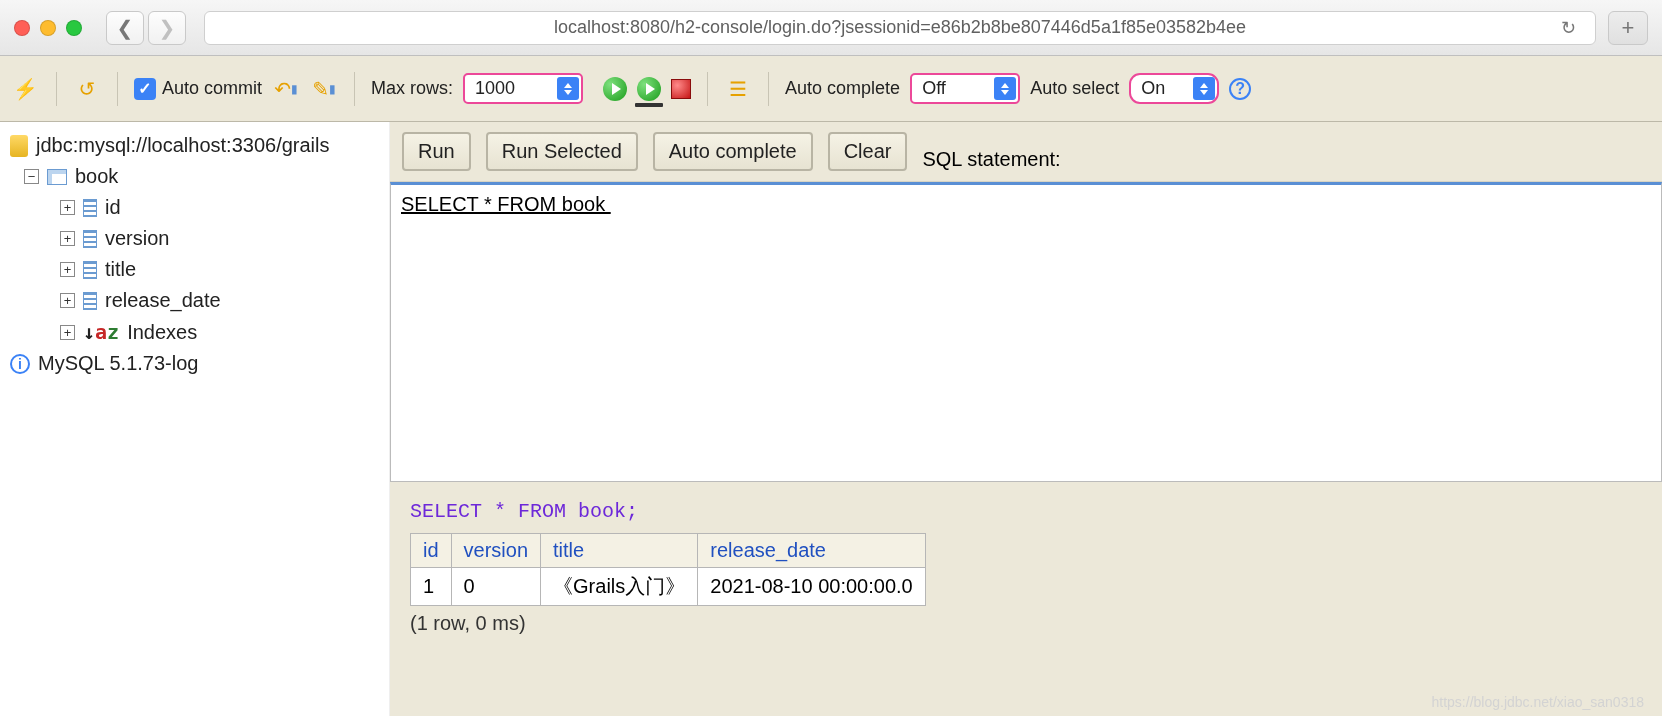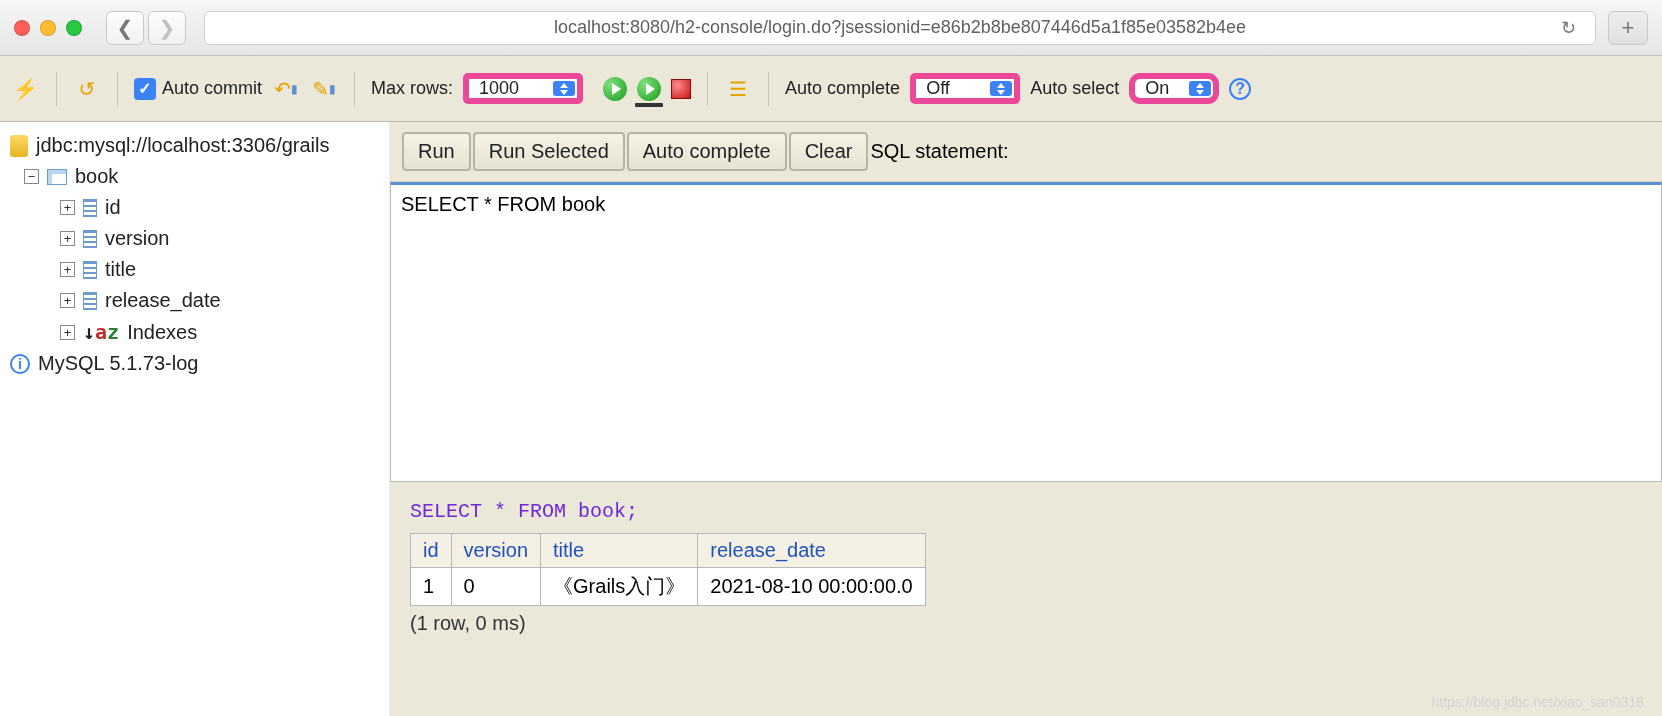--- a/index.html
+++ b/index.html
@@ -11,21 +11,21 @@
 .navbtns { display:flex; gap:4px; margin-right:18px;}
 .navbtn { width:38px; height:34px; background:linear-gradient(#fdfdfd,#f1f1f1); border:1px solid #c9c9c9; border-radius:6px; display:flex; align-items:center; justify-content:center; color:#777; font-size:20px;}
 .navbtn.disabled{color:#c0c0c0;}
 .addr { flex:1; height:34px; background:#fff; border:1px solid #cfcfcf; border-radius:6px; display:flex; align-items:center; justify-content:center; color:#606060; font-size:18px; margin-right:12px; position:relative;}
 .reload { width:24px; color:#777; position:absolute; right:10px; font-size:18px;}
 .addtab { width:40px; height:34px; background:linear-gradient(#ededed,#e0e0e0); border:1px solid #c9c9c9; border-radius:6px; display:flex; align-items:center; justify-content:center; color:#777; font-size:22px;}
 .toolbar { background:#ece8d9; height:66px; border-bottom:1px solid #bcb8a8; display:flex; align-items:center; padding:0 12px; gap:10px; font-size:18px; color:#222;}
 .tb-sep { width:1px; height:34px; background:#c8c4b4; margin:0 6px;}
 .tb-icon { width:28px; height:28px; display:flex; align-items:center; justify-content:center; font-size:20px;}
 .checkbox { width:22px; height:22px; background:#3b82f6; border-radius:4px; display:inline-flex; align-items:center; justify-content:center; color:#fff; font-size:16px; font-weight:bold; margin-right:6px;}
-.mac-select { position:relative; height:31px; background:#fff; border:6px solid #ec4899; border-radius:5px; display:flex; align-items:center; padding:0 30px 0 10px; font-size:18px;}
+.mac-select { position:relative; height:31px; background:#fff; border:2px solid #ec4899; border-radius:5px; display:flex; align-items:center; padding:0 30px 0 10px; font-size:18px;}
 .mac-select .chev { position:absolute; right:2px; top:2px; bottom:2px; width:22px; background:#3b82f6; border-radius:3px; display:flex; flex-direction:column; align-items:center; justify-content:center;}
 .mac-select .chev::before{content:"";border-left:4px solid transparent;border-right:4px solid transparent;border-bottom:5px solid #fff;margin-bottom:2px;}
 .mac-select .chev::after{content:"";border-left:4px solid transparent;border-right:4px solid transparent;border-top:5px solid #fff;}
 .green-play { width:24px;height:24px;border-radius:50%;background:radial-gradient(circle at 30% 30%, #7ee07e, #1a9c1a);display:flex;align-items:center;justify-content:center;}
 .green-play::after{content:"";border-left:9px solid #fff;border-top:6px solid transparent;border-bottom:6px solid transparent;margin-left:2px;}
 .green-play.bar{position:relative;}
 .green-play.bar::before{content:"";position:absolute;bottom:-6px;left:-2px;right:-2px;height:4px;background:#333;border-radius:1px;}
 .red-stop{width:20px;height:20px;background:radial-gradient(circle at 30% 30%,#ff8a8a,#c51515);border:1px solid #8a0c0c;}
 .help-circle{width:22px;height:22px;border:2px solid #3b82f6;border-radius:50%;display:flex;align-items:center;justify-content:center;color:#3b82f6;font-weight:bold;font-size:16px;}
 .main { display:flex; height: calc(100% - 122px); }
@@ -33,23 +33,23 @@
 .tree-row{display:flex;align-items:center;gap:8px;padding:4px 0;}
 .tree-indent1{padding-left:14px;} .tree-indent2{padding-left:50px;}
 .expander{width:15px;height:15px;border:1px solid #888;display:inline-flex;align-items:center;justify-content:center;font-size:13px;line-height:1;color:#333;background:#fff;}
 .db-icon{width:18px;height:22px;background:linear-gradient(#ffd966,#e6b422);border-radius:3px;}
 .table-icon{width:20px;height:16px;background:#fff;border:1px solid #6b9bd1;box-shadow: inset 0 4px 0 #bcd5ef, inset 4px 0 0 #bcd5ef;}
 .col-icon{width:14px;height:18px;background:repeating-linear-gradient(#6b9bd1 0 2px, #fff 2px 5px);border:1px solid #6b9bd1;}
 .idx-icon{font-family:monospace;font-weight:bold;}
 .idx-icon .a{color:#c62828;} .idx-icon .z{color:#2e7d32;}
 .info-icon{width:20px;height:20px;border:2px solid #3b82f6;border-radius:50%;display:inline-flex;align-items:center;justify-content:center;color:#3b82f6;font-weight:bold;font-size:14px;}
 .content{flex:1;display:flex;flex-direction:column;height:100%;}
-.query-bar{background:#ece8d9;padding:10px 12px;display:flex;align-items:center;gap:2px;border-bottom:1px solid #d8d4c4;}
+.query-bar{background:#ece8d9;padding:10px 12px;display:flex;align-items:flex-end;gap:15px;border-bottom:1px solid #d8d4c4;}
 .qbtn{background:linear-gradient(#f5f2e5,#e7e3d2);border:2px solid #b8b4a4;border-radius:4px;padding:6px 14px;font-size:20px;color:#222;cursor:pointer;}
-.sql-area{width:100%;height:300px;border:1px solid #bbb;border-top:3px solid #5a8fd4;font-size:20px;font-family:Arial,sans-serif;padding:8px 10px;resize:none;outline:none;}
+.sql-area{width:100%;height:300px;border:1px solid #bbb;border-top:3px solid #5a8fd4;font-size:20px;font-family:Arial,sans-serif;padding:8px 10px;resize:none;outline:none;text-decoration:underline;}
 .results{background:#ece8d9;padding:18px 20px;flex:1;}
 .result-stmt{font-size:20px;color:#6d28d9;margin-bottom:10px;font-family:Liberation Mono, monospace;}
 .result-table{border-collapse:collapse;background:#fff;}
 .result-table th,.result-table td{border:1px solid #b6b6b6;padding:5px 12px;font-size:20px;text-align:left;font-weight:normal;}
 .result-table th{background:#f4f1e4;}
 .result-table th a{color:#2050c0;text-decoration:none;}
 .result-meta{font-size:20px;color:#333;margin-top:6px;}
 .watermark{position:absolute;bottom:6px;right:18px;font-size:14px;color:#d3d3d3;}
 </style>
 </head>

